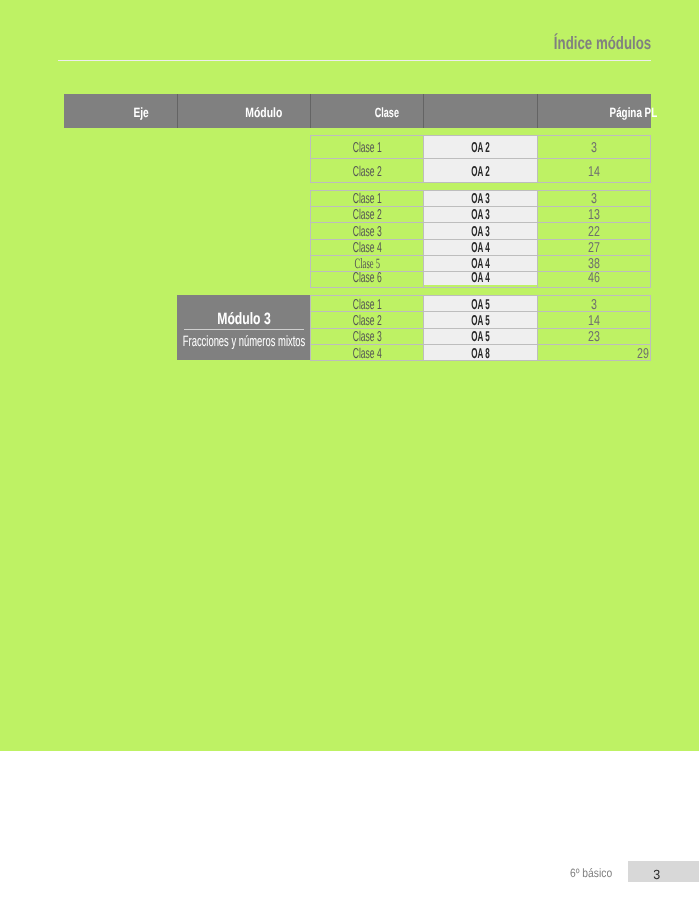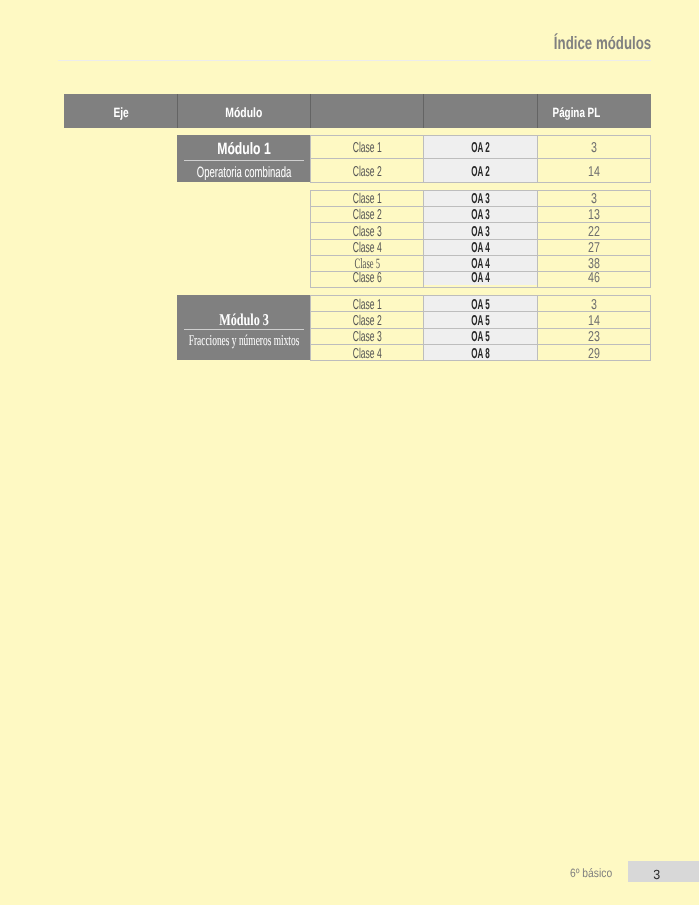--- a/index.html
+++ b/index.html
@@ -1,36 +1,36 @@
 <!DOCTYPE html>
 <html><head>
 <meta charset="utf-8">
 <style>
   html,body{margin:0;padding:0;}
   body{width:699px;height:905px;background:#ffffff;
        font-family:"Liberation Sans",sans-serif;position:relative;overflow:hidden;
        -webkit-font-smoothing:antialiased;text-rendering:geometricPrecision;}
-  .page{position:absolute;left:0;top:0;width:699px;height:905px;background:#fef9c3;}
+  .page{position:absolute;left:0;top:0;width:699px;height:751px;background:#bef264;}
 
   
   .cx{display:inline-block;white-space:nowrap;transform-origin:center center;}
 
   
   .doc-title{position:absolute;left:0;top:34.3px;width:650.8px;height:19px;
              text-align:right;font-size:17.9px;font-weight:bold;color:#808080;line-height:19px;}
   .doc-title .cx{transform:scaleX(0.742);transform-origin:right center;}
   .title-rule{position:absolute;left:58.3px;width:593px;top:60px;height:1px;background:#ededed;}
 
   
   .tbl{position:absolute;left:64.2px;top:94px;width:586.9px;height:270px;}
 
   .thead{position:absolute;left:0;top:0;width:586.9px;height:33.6px;background:#808080;}
   .th{position:absolute;top:0;height:33.6px;
       display:flex;flex-direction:column;align-items:center;justify-content:center;
-      color:#ffffff;font-weight:bold;font-size:13.4px;line-height:12.4px;}
+      color:#ffffff;font-weight:bold;font-size:13.4px;line-height:12.4px;margin-left:20px;}
   .th .cx{transform:scaleX(0.72);position:relative;top:2.7px;}
   .th.h0 .cx{transform:scaleX(0.76);}
   .th.h1 .cx{transform:scaleX(0.775);}
   .th.h2 .cx{transform:scaleX(0.675);}
   .th.h3 .cx{transform:scaleX(0.723);top:1.7px;}
   .th.h4 .cx{transform:scaleX(0.735);}
   .vdiv{position:absolute;top:0;width:1px;height:33.6px;background:#646464;}
 
   .eje{position:absolute;left:0;top:39.9px;width:113.2px;height:226px;
        box-sizing:border-box;border:1px solid #b8b8b8;
@@ -83,39 +83,33 @@
   <div class="title-rule"></div>
 
   <div class="tbl">
     <div class="thead" id="thead">
         <div class="th h0" style="left: 0px; width: 113.2px;">
           <span class="cx">Eje</span>
         </div>
         <div class="th h1" style="left: 113.2px; width: 133px;">
           <span class="cx">Módulo</span>
         </div>
-        <div class="th h4" style="left: 455px; width: 113.5px;">
+        <div class="th h2" style="left: 246.2px; width: 113.1px;">
+          <span class="cx">Clase</span>
+        </div>
+        <div class="th h4" style="left: 492px; width: 113.5px;">
           <span class="cx">Página PL</span>
         </div>
         <div class="vdiv" style="left: 112.7px;"></div>
         <div class="vdiv" style="left: 245.7px;"></div>
         <div class="vdiv" style="left: 358.8px;"></div>
         <div class="vdiv" style="left: 472.9px;"></div>
       </div>
     <div id="groups">
         <div class="group g1" style="top: 41px; height: 46.9px;">
-          <div class="modbox" style="height: 46.9px;">
-            <div class="modtitle">
-              <span class="cx">Módulo 1</span>
-            </div>
-            <div class="modrule"></div>
-            <div class="modsub">
-              <span class="cx">Operatoria combinada</span>
-            </div>
-          </div>
           <div class="rows" style="height: 46.9px;">
             <div class="row" style="top: 0px; height: 23.45px;">
               <div class="cell clase" style="height: 23.45px;">
                 <span class="cx">Clase 1</span>
               </div>
               <div class="cell oa" style="height: 23.45px;">
                 <span class="cx">OA 2</span>
               </div>
               <div class="cell pag" style="height: 23.45px;">
                 <span class="cx">3</span>
@@ -216,21 +210,21 @@
             <div class="hline" style="top: 65.32px;"></div>
             <div class="hline" style="top: 81.65px;"></div>
             <div class="hline" style="top: 97.78px;"></div>
             <div class="vline" style="left: -0.1px; top: 0px; height: 97.98px;"></div>
             <div class="vline" style="left: 112.8px; top: 0px; height: 97.98px;"></div>
             <div class="vline" style="left: 226.8px; top: 0px; height: 97.98px;"></div>
             <div class="vline" style="left: 339.4px; top: 0px; height: 97.98px;"></div>
           </div>
         </div>
         <div class="group g3" style="top: 201.2px; height: 65.2px;">
-          <div class="modbox" style="height: 65.2px; font-family: Liberation Serif, serif;">
+          <div class="modbox" style="height: 65.2px;">
             <div class="modtitle">
               <span class="cx">Módulo 3</span>
             </div>
             <div class="modrule"></div>
             <div class="modsub">
               <span class="cx">Fracciones y números mixtos</span>
             </div>
           </div>
           <div class="rows" style="height: 65.2px;">
             <div class="row" style="top: 0px; height: 16.3px;">
@@ -266,21 +260,21 @@
                 <span class="cx">23</span>
               </div>
             </div>
             <div class="row" style="top: 48.9px; height: 16.3px;">
               <div class="cell clase" style="height: 16.3px;">
                 <span class="cx">Clase 4</span>
               </div>
               <div class="cell oa" style="height: 16.3px;">
                 <span class="cx">OA 8</span>
               </div>
-              <div class="cell pag" style="height: 16.3px;">
+              <div class="cell pag" style="height: 16.3px; justify-content: flex-end;">
                 <span class="cx">29</span>
               </div>
             </div>
             <div class="hline" style="top: 0px;"></div>
             <div class="hline" style="top: 16.3px;"></div>
             <div class="hline" style="top: 32.6px;"></div>
             <div class="hline" style="top: 48.9px;"></div>
             <div class="hline" style="top: 65px;"></div>
             <div class="vline" style="left: -0.1px; top: 0px; height: 65.2px;"></div>
             <div class="vline" style="left: 112.8px; top: 0px; height: 65.2px;"></div>

